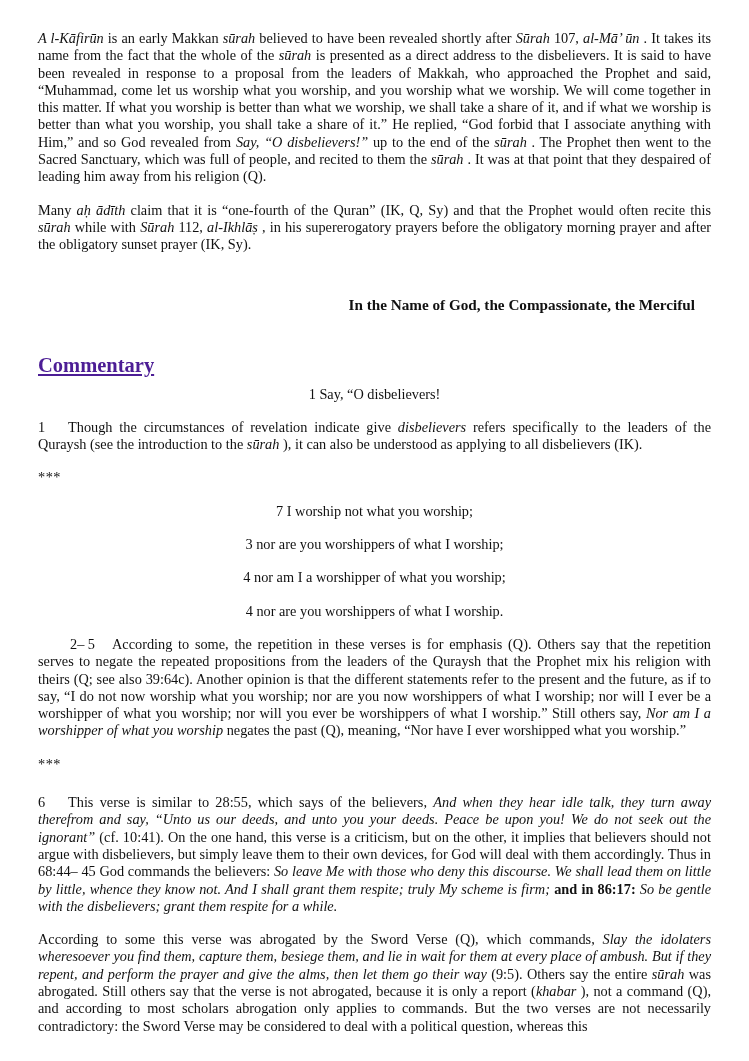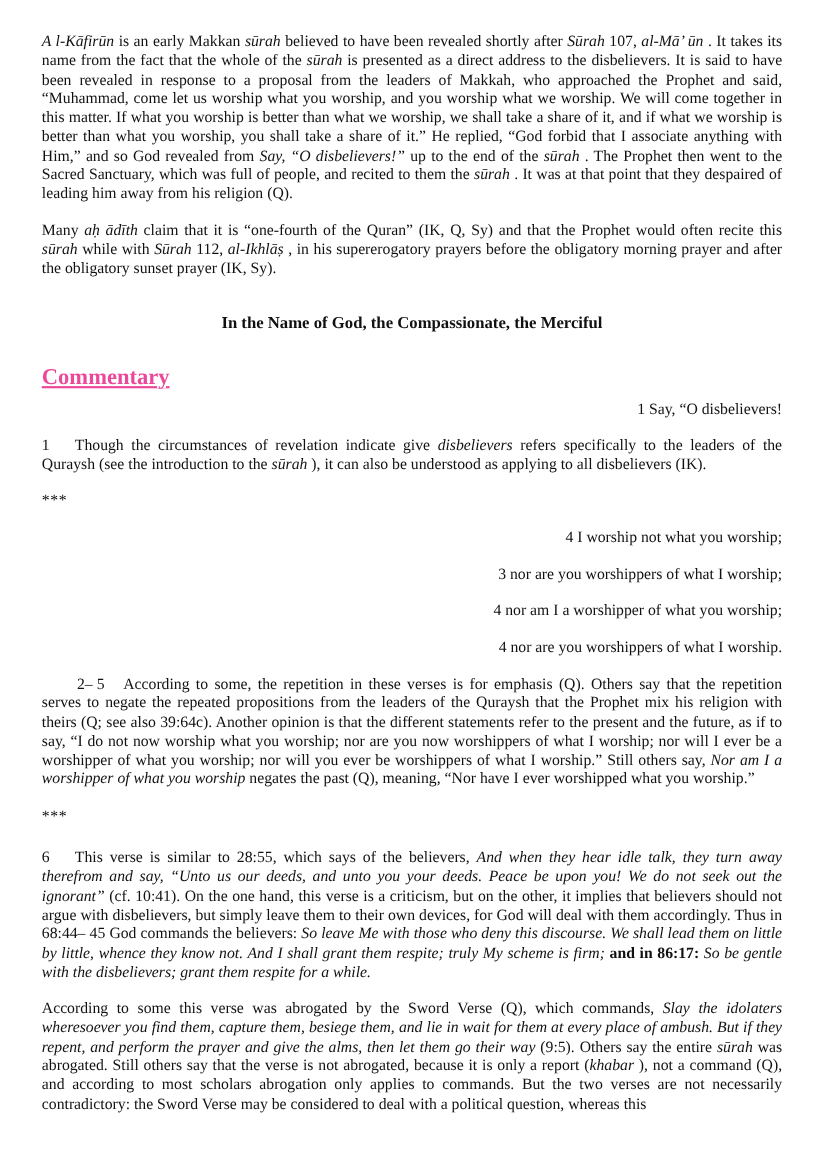--- a/index.html
+++ b/index.html
@@ -27,42 +27,42 @@
     line-height: 17.3px;
     text-align: justify;
     text-justify: inter-word;
     hyphens: none;
   }
   p.tight { margin-bottom: 0; }
   .gap-lg { height: 14px; }
   .gap-md { height: 9px; }
   .gap-sm { height: 5px; }
   h2.section-heading {
-    margin: 5px;
+    margin: 16px;
     font-size: 15.2px;
     line-height: 19px;
     font-weight: bold;
-    text-align: center;
+    text-align: right;
   }
   h2.commentary-heading {
     margin: 0;
     font-size: 20.5px;
     line-height: 24px;
     font-weight: bold;
-    color: #ec4899;
+    color: #4c1d95;
     text-decoration: underline;
     text-underline-offset: 2px;
     display: inline-block;
   }
   .heading-wrap { text-align: left; }
   .verse-line {
     margin: 0 0 11px 0;
     font-size: 14.3px;
     line-height: 17.3px;
-    text-align: right;
+    text-align: center;
   }
   .sep {
     margin: 0 0 11px 0;
     font-size: 14.3px;
     line-height: 17.3px;
     letter-spacing: 0.5px;
     text-align: left;
   }
   .cmt-num {
     display: inline-block;
@@ -105,21 +105,21 @@
   <div class="gap-sm"></div>
 
   <p class="body-text"><span class="cmt-num">1</span><span><span>Though the circumstances of revelation indicate give </span><i>disbelievers</i><span> refers specifically to the leaders of the Quraysh (see the introduction to the </span><i>sūrah</i><span> ), it can also be understood as applying to all disbelievers (IK).</span></span></p>
 
   <div class="gap-sm"></div>
 
   <p class="sep">***</p>
 
   <div class="gap-sm"></div>
 
-  <p class="verse-line">4 I worship not what you worship;</p>
+  <p class="verse-line">7 I worship not what you worship;</p>
   <div class="gap-sm"></div>
   <p class="verse-line">3 nor are you worshippers of what I worship;</p>
   <div class="gap-sm"></div>
   <p class="verse-line">4 nor am I a worshipper of what you worship;</p>
   <div class="gap-sm"></div>
   <p class="verse-line">4 nor are you worshippers of what I worship.</p>
 
   <div class="gap-sm"></div>
 
   <p class="body-text"><span class="cmt-num wide">2– 5</span><span><span>According to some, the repetition in these verses is for emphasis (Q). Others say that the repetition serves to negate the repeated propositions from the leaders of the Quraysh that the Prophet mix his religion with theirs (Q; see also 39:64c). Another opinion is that the different statements refer to the present and the future, as if to say, “I do not now worship what you worship; nor are you now worshippers of what I worship; nor will I ever be a worshipper of what you worship; nor will you ever be worshippers of what I worship.” Still others say, </span><i>Nor am I a worshipper of what you worship</i><span> negates the past (Q), meaning, “Nor have I ever worshipped what you worship.”</span></span></p>

